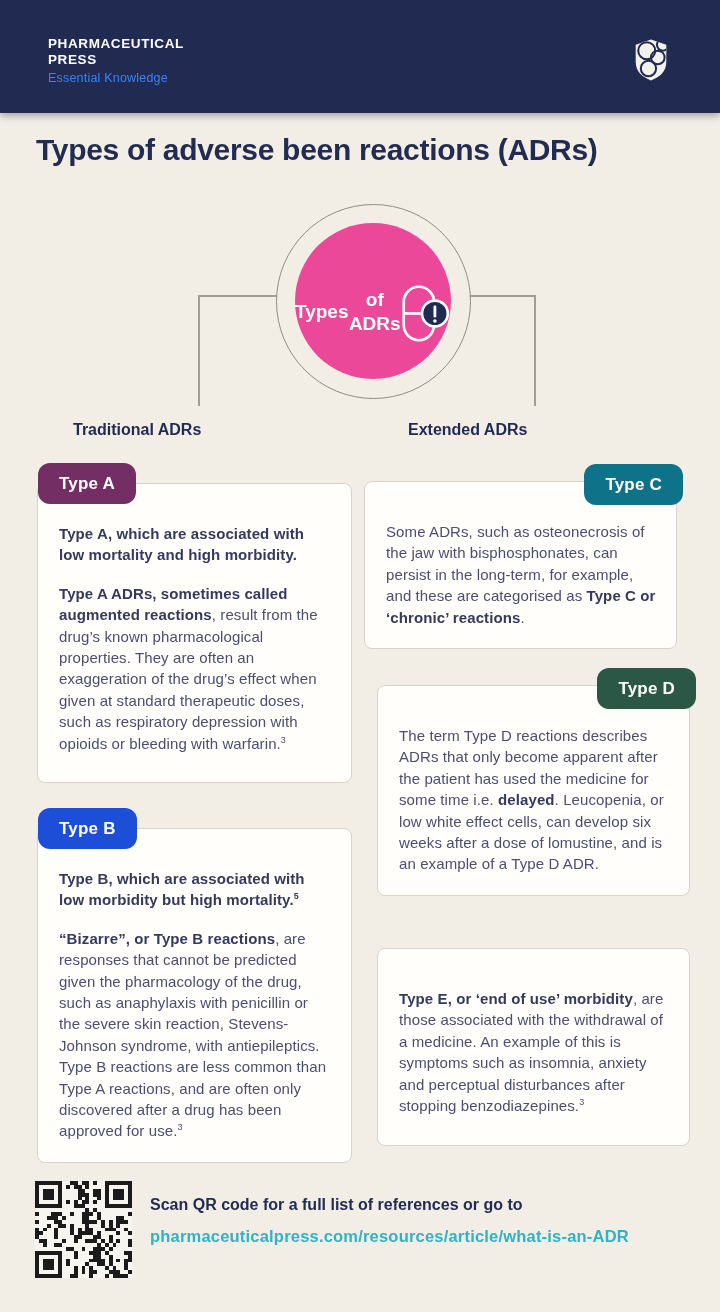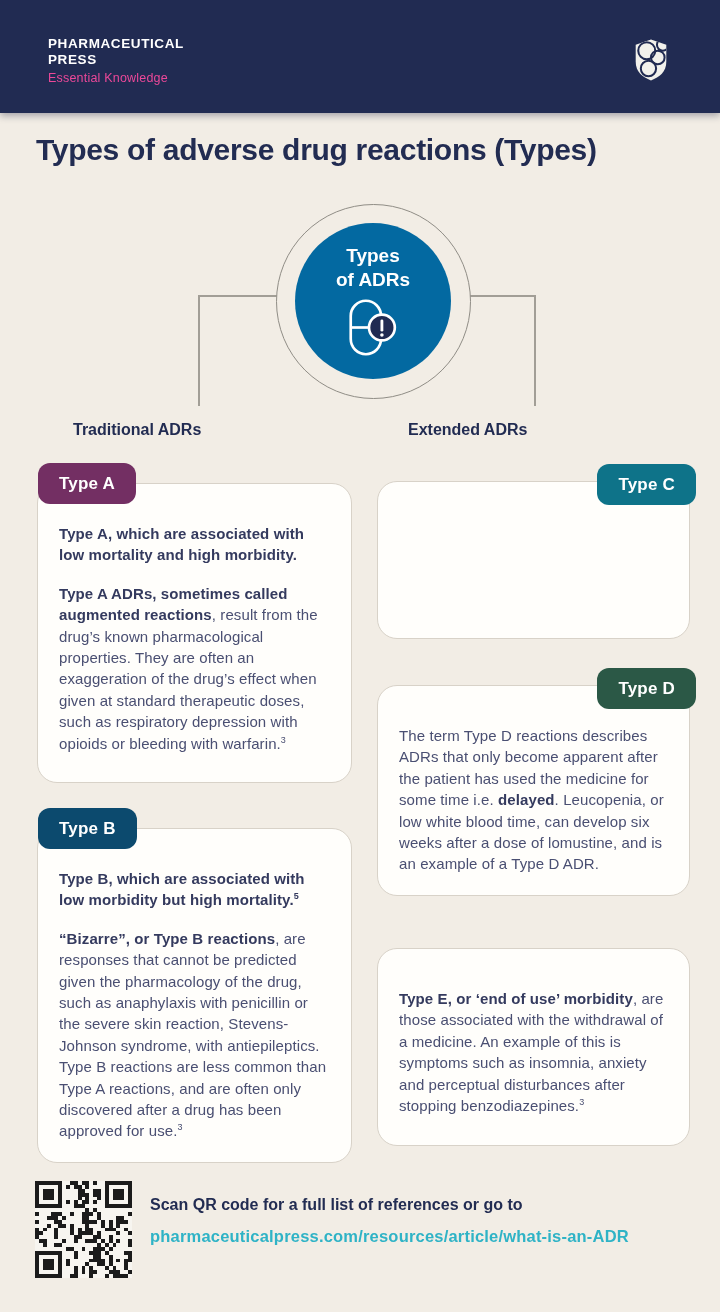--- a/index.html
+++ b/index.html
@@ -14,74 +14,74 @@
     overflow: hidden;
   }
   
   .topbar {
     position: absolute; left: 0; top: 0; width: 720px; height: 113px;
     background: #212B52;
     box-shadow: 0 3px 7px rgba(25,30,60,.35);
   }
   .brand { position: absolute; left: 48px; top: 36px; color: #FFFFFF; }
   .brand-l1, .brand-l2 { font-size: 13.5px; font-weight: 700; letter-spacing: .6px; line-height: 1.18; }
-  .brand-tag { font-size: 12.5px; color: #ec4899; margin-top: 3px; letter-spacing: .2px; }
+  .brand-tag { font-size: 12.5px; color: #3b82f6; margin-top: 3px; letter-spacing: .2px; }
   .shield { position: absolute; right: 52px; top: 37px; width: 34px; height: 46px; }
   
   .title {
     position: absolute; left: 36px; top: 133px; width: 660px;
     font-size: 30px; font-weight: 700; letter-spacing: -0.3px; color: #222C52;
   }
   
   .cline { position: absolute; background: #A29E96; }
   .hub-outer {
     position: absolute; left: 276px; top: 204px; width: 195px; height: 195px;
     border: 1.5px solid #908D86; border-radius: 50%; background: #F2EDE5;
   }
   .hub {
     position: absolute; left: 18px; top: 18px; width: 156px; height: 156px;
-    background: #0369a1; border-radius: 50%;
-    display: flex; flex-direction: column; align-items: center;
+    background: #ec4899; border-radius: 50%;
+    display: flex; flex-direction: row; align-items: center;
     padding-top: 21px;
   }
   .hub-line { color: #FFFFFF; font-size: 19px; font-weight: 700; line-height: 1.25; text-align: center; }
   .hub-icon { margin-top: 7px; }
   .branch-label {
     position: absolute; top: 421px; width: 250px;
     font-size: 16px; font-weight: 700; color: #222C52;
   }
   .branch-label.left  { left: 73px; }
   .branch-label.right { left: 408px; }
   
   .card {
     position: absolute;
     background: #FFFEFB;
     border: 1px solid #D8D2C8;
-    border-radius: 20px;
+    border-radius: 8px;
     padding: 39px 20px 20px 21px;
     font-size: 15px; line-height: 21.4px; color: #4A4F72;
     letter-spacing: .1px;
   }
   .card p { margin: 0; }
   .card .intro { font-weight: 700; margin-bottom: 17px; }
   .card .b { font-weight: 700; color: #343A5E; }
   .card sup { font-size: 60%; vertical-align: super; line-height: 0; }
   .badge {
     position: absolute;
     height: 41px; padding: 0 21px;
     border-radius: 12px;
     display: flex; align-items: center; justify-content: center;
     color: #FFFFFF; font-size: 17px; font-weight: 700; letter-spacing: .2px;
     white-space: nowrap;
   }
   .badge-tl { left: 0; top: -21px; }
   .badge-tr { right: -7px; top: -18px; }
   .card-a { left: 37px;  top: 483px; width: 315px; min-height: 300px; }
   .card-b { left: 37px;  top: 828px; width: 315px; min-height: 318px; }
-  .card-c { left: 377px; top: 481px; width: 313px; min-height: 158px; }
+  .card-c { left: 364px; top: 481px; width: 313px; min-height: 158px; }
   .card-d { left: 377px; top: 685px; width: 313px; min-height: 205px; }
   .card-e { left: 377px; top: 948px; width: 313px; min-height: 198px; }
   
   .footer { position: absolute; left: 35px; top: 1181px; display: flex; }
   .qr { width: 97px; height: 97px; }
   .qr svg { width: 97px; height: 97px; shape-rendering: crispEdges; background: #F7F5F0; }
   .footer-text { margin-left: 18px; padding-top: 15px; }
   .f1 { font-size: 16px; font-weight: 700; color: #222C52; }
   .f2 { font-size: 16.5px; font-weight: 700; margin-top: 13px; letter-spacing: .2px; }
 </style>
@@ -107,21 +107,21 @@
         <g clip-path="url(#shclip)" fill="none" stroke="#212B52" stroke-width="2.4">
           <circle cx="15" cy="15" r="10"></circle>
           <circle cx="28" cy="23" r="8"></circle>
           <circle cx="17" cy="36" r="9"></circle>
           <circle cx="34" cy="8" r="7"></circle>
         </g>
       </svg>
     </div>
   </header>
 
-  <h1 class="title">Types of adverse drug reactions (Types)</h1>
+  <h1 class="title">Types of adverse been reactions (ADRs)</h1>
 
   <div>
     <div class="cline" style="left:198px; top:295px; width:79px; height:1.5px;"></div>
     <div class="cline" style="left:198px; top:295px; width:1.5px; height:111px;"></div>
     <div class="cline" style="left:470px; top:295px; width:65px; height:1.5px;"></div>
     <div class="cline" style="left:534px; top:295px; width:1.5px; height:111px;"></div>
 
     <div class="hub-outer">
       <div class="hub">
         <div class="hub-line">Types</div>
@@ -142,32 +142,33 @@
     <div class="branch-label right">Extended ADRs</div>
   </div>
 
   <section class="card card-a">
     <div class="badge badge-tl" style="background: rgb(115, 47, 99);">Type A</div>
     <p class="intro" style="color: rgb(123, 47, 104);"><span class="b">Type A, which are associated with low mortality and high morbidity.</span></p>
     <p class="body"><span class="b">Type A ADRs, sometimes called augmented reactions</span><span>, result from the drug’s known pharmacological properties. They are often an exaggeration of the drug’s effect when given at standard therapeutic doses, such as respiratory depression with opioids or bleeding with warfarin.</span><sup>3</sup></p>
   </section>
 
   <section class="card card-b">
-    <div class="badge badge-tl" style="background: #0c4a6e;">Type B</div>
+    <div class="badge badge-tl" style="background: #1d4ed8;">Type B</div>
     <p class="intro" style="color: rgb(201, 75, 155);"><span class="b">Type B, which are associated with low morbidity but high mortality.</span><sup class="b">5</sup></p>
     <p class="body"><span class="b">“Bizarre”, or Type B reactions</span><span>, are responses that cannot be predicted given the pharmacology of the drug, such as anaphylaxis with penicillin or the severe skin reaction, Stevens-Johnson syndrome, with antiepileptics. Type B reactions are less common than Type A reactions, and are often only discovered after a drug has been approved for use.</span><sup>3</sup></p>
   </section>
 
   <section class="card card-c">
     <div class="badge badge-tr" style="background: rgb(14, 115, 137);">Type C</div>
+    <p class="body"><span>Some ADRs, such as osteonecrosis of the jaw with bisphosphonates, can persist in the long-term, for example, and these are categorised as </span><span class="b">Type C or ‘chronic’ reactions</span><span>.</span></p>
   </section>
 
   <section class="card card-d">
     <div class="badge badge-tr" style="background: rgb(43, 88, 70);">Type D</div>
-    <p class="body"><span>The term Type D reactions describes ADRs that only become apparent after the patient has used the medicine for some time i.e. </span><span class="b">delayed</span><span>. Leucopenia, or low white blood time, can develop six weeks after a dose of lomustine, and is an example of a Type D ADR.</span></p>
+    <p class="body"><span>The term Type D reactions describes ADRs that only become apparent after the patient has used the medicine for some time i.e. </span><span class="b">delayed</span><span>. Leucopenia, or low white effect cells, can develop six weeks after a dose of lomustine, and is an example of a Type D ADR.</span></p>
   </section>
 
   <section class="card card-e">
     <p class="body"><span class="b">Type E, or ‘end of use’ morbidity</span><span>, are those associated with the withdrawal of a medicine. An example of this is symptoms such as insomnia, anxiety and perceptual disturbances after stopping benzodiazepines.</span><sup>3</sup></p>
   </section>
 
   <footer class="footer">
     <div class="qr">
       <svg id="qr-svg" viewBox="0 0 25 25">
           <rect x="9" y="0" width="1" height="1" fill="#1b1b1b"></rect>

